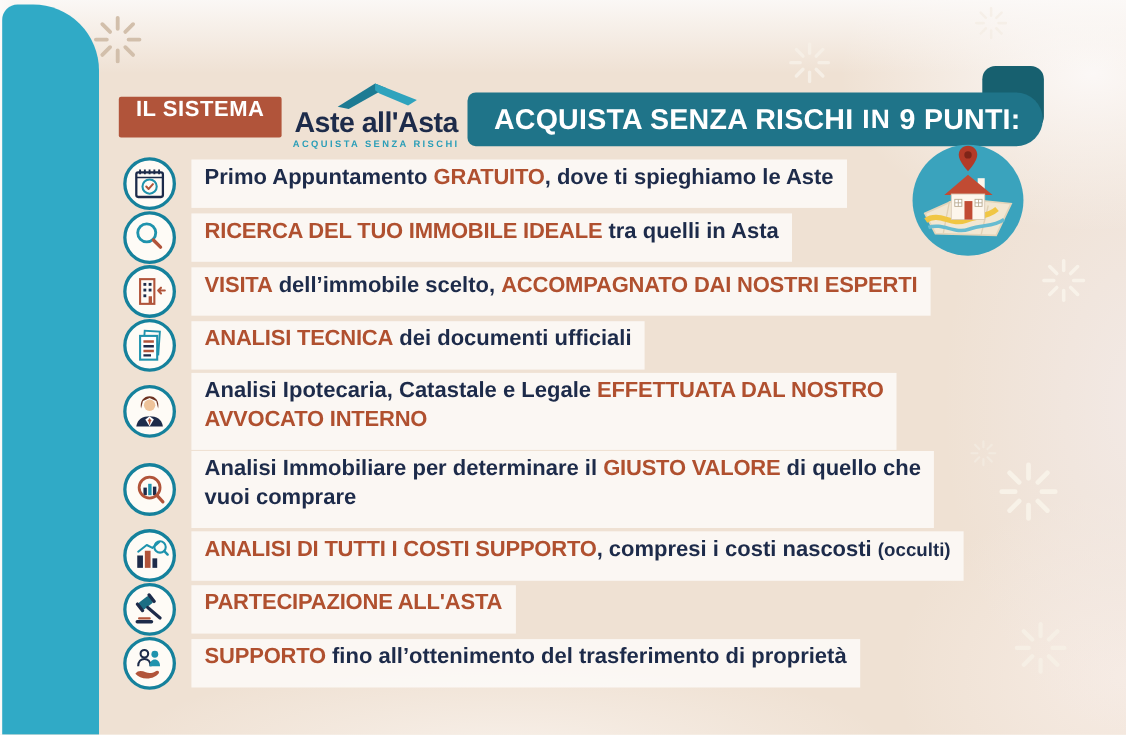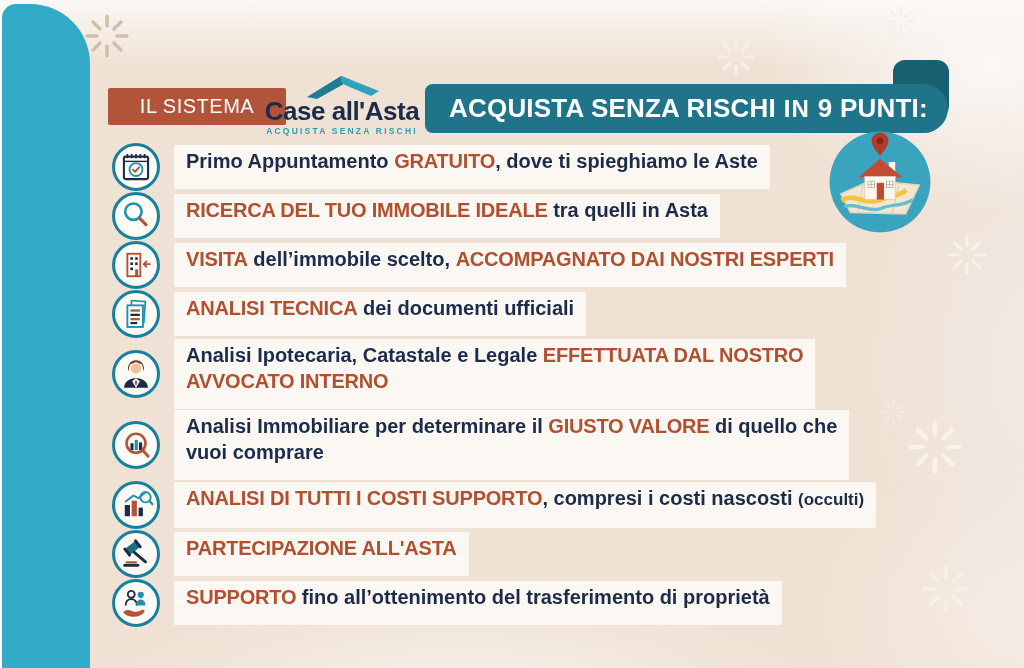--- a/index.html
+++ b/index.html
@@ -10,23 +10,23 @@
       linear-gradient(180deg, rgba(252,250,249,.9), rgba(252,250,249,0) 10%),
       radial-gradient(ellipse 320px 200px at 97% 10%, rgba(252,249,248,.95), rgba(252,249,248,0) 72%),
       radial-gradient(ellipse 260px 430px at 102% 55%, rgba(243,235,233,.85), rgba(243,235,233,0) 72%),
       radial-gradient(ellipse 300px 240px at 100% 92%, rgba(248,238,232,.8), rgba(248,238,232,0) 70%),
       radial-gradient(ellipse 500px 120px at 45% 102%, rgba(250,244,239,.75), rgba(250,244,239,0) 70%),
       linear-gradient(90deg, rgba(255,255,255,.9), rgba(255,255,255,0) 1.2%),
       var(--background,#efe1d3);}
   .teal-bar{position:absolute;left:2px;top:4px;bottom:0;width:88px;
     background:var(--teal-bar,#30aac6);border-radius:14px 60px 0 0;}
   .header{position:absolute;left:0;top:0;width:1024px;height:140px;}
-  .sistema-box{position:absolute;left:108px;top:88px;width:178px;height:37px;
-    background:var(--terracotta,#b1543a);color:#fff;font-weight:400;font-size:20px;
-    letter-spacing:.5px;display:flex;align-items:center;justify-content:center;border-radius:2px;}
+  .sistema-box{position:absolute;left:108px;top:88px;width:148px;height:37px;
+    background:var(--terracotta,#b1543a);color:#fff;font-weight:700;font-size:20px;
+    letter-spacing:.5px;display:flex;justify-content:center;border-radius:2px;}
   .logo{position:absolute;left:262px;top:74px;width:160px;text-align:center;}
   .logo-roof{display:block;margin:0 auto -2px;}
   .logo-name{font-size:26px;font-weight:800;color:var(--navy,#1d2b4a);letter-spacing:-.5px;line-height:26px;}
   .logo-tagline{font-size:8.5px;font-weight:700;color:#2b9eb8;letter-spacing:2.2px;margin-top:2px;}
   .ribbon-tab{position:absolute;left:893px;top:60px;width:56px;height:58px;
     background:#17606f;border-radius:12px;}
   .banner{position:absolute;left:425px;top:84px;width:523px;height:49px;box-sizing:border-box;
     background:var(--banner-teal,#1f7489);border-radius:8px 26px 26px 8px;
     display:flex;align-items:center;padding:0 18px 0 24px;gap:8px;color:#fff;}
   .banner .b-main{font-size:26px;font-weight:800;letter-spacing:.2px;white-space:nowrap;}
@@ -85,21 +85,21 @@
   <div class="header">
     <div class="sistema-box">
       <span>IL SISTEMA</span>
     </div>
 
     <div class="logo">
       <svg class="logo-roof" width="86" height="26" viewBox="0 0 86 26">
         <polygon points="8,23 42,2 52,6 18,25" fill="#1d7b93"></polygon>
         <polygon points="42,2 80,17 72,22 46,11 42,8" fill="#2fa3bd"></polygon>
       </svg>
-      <div class="logo-name">Case all'Asta</div>
+      <div class="logo-name">Aste all'Asta</div>
       <div class="logo-tagline">ACQUISTA SENZA RISCHI</div>
     </div>
 
     <div class="ribbon-tab"></div>
 
     <div class="banner">
       <span class="b-main">ACQUISTA SENZA RISCHI</span>
       <span class="b-mid">IN</span>
       <span class="b-main">9 PUNTI:</span>
     </div>

